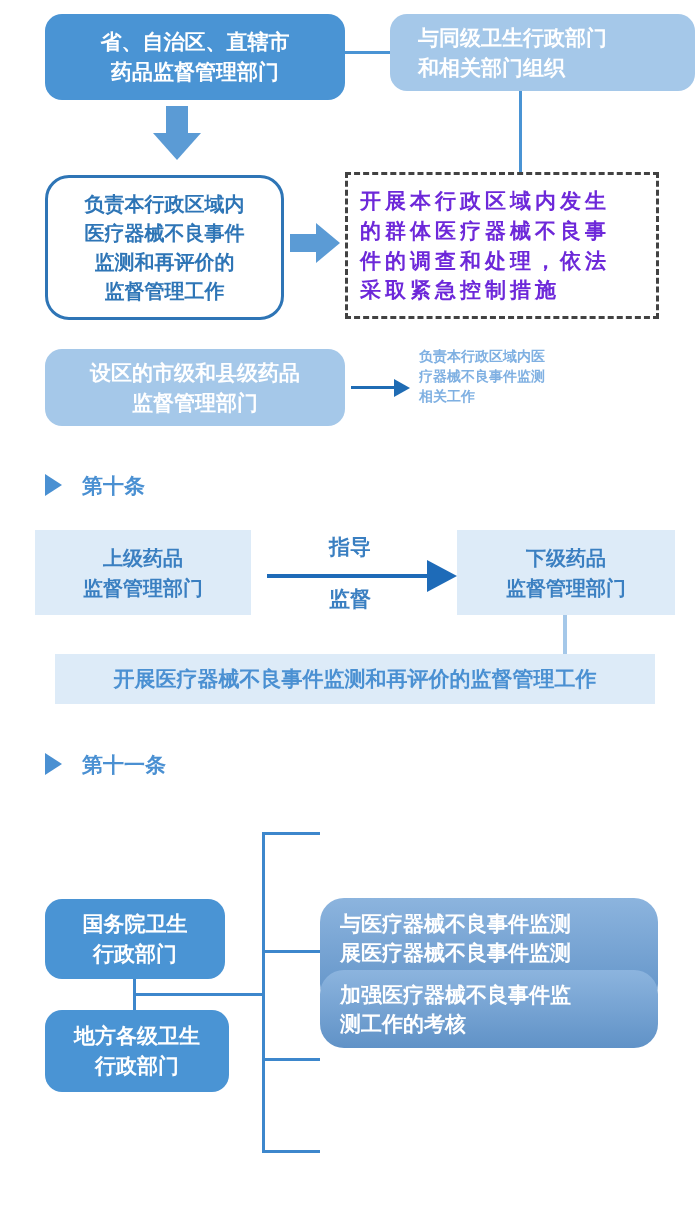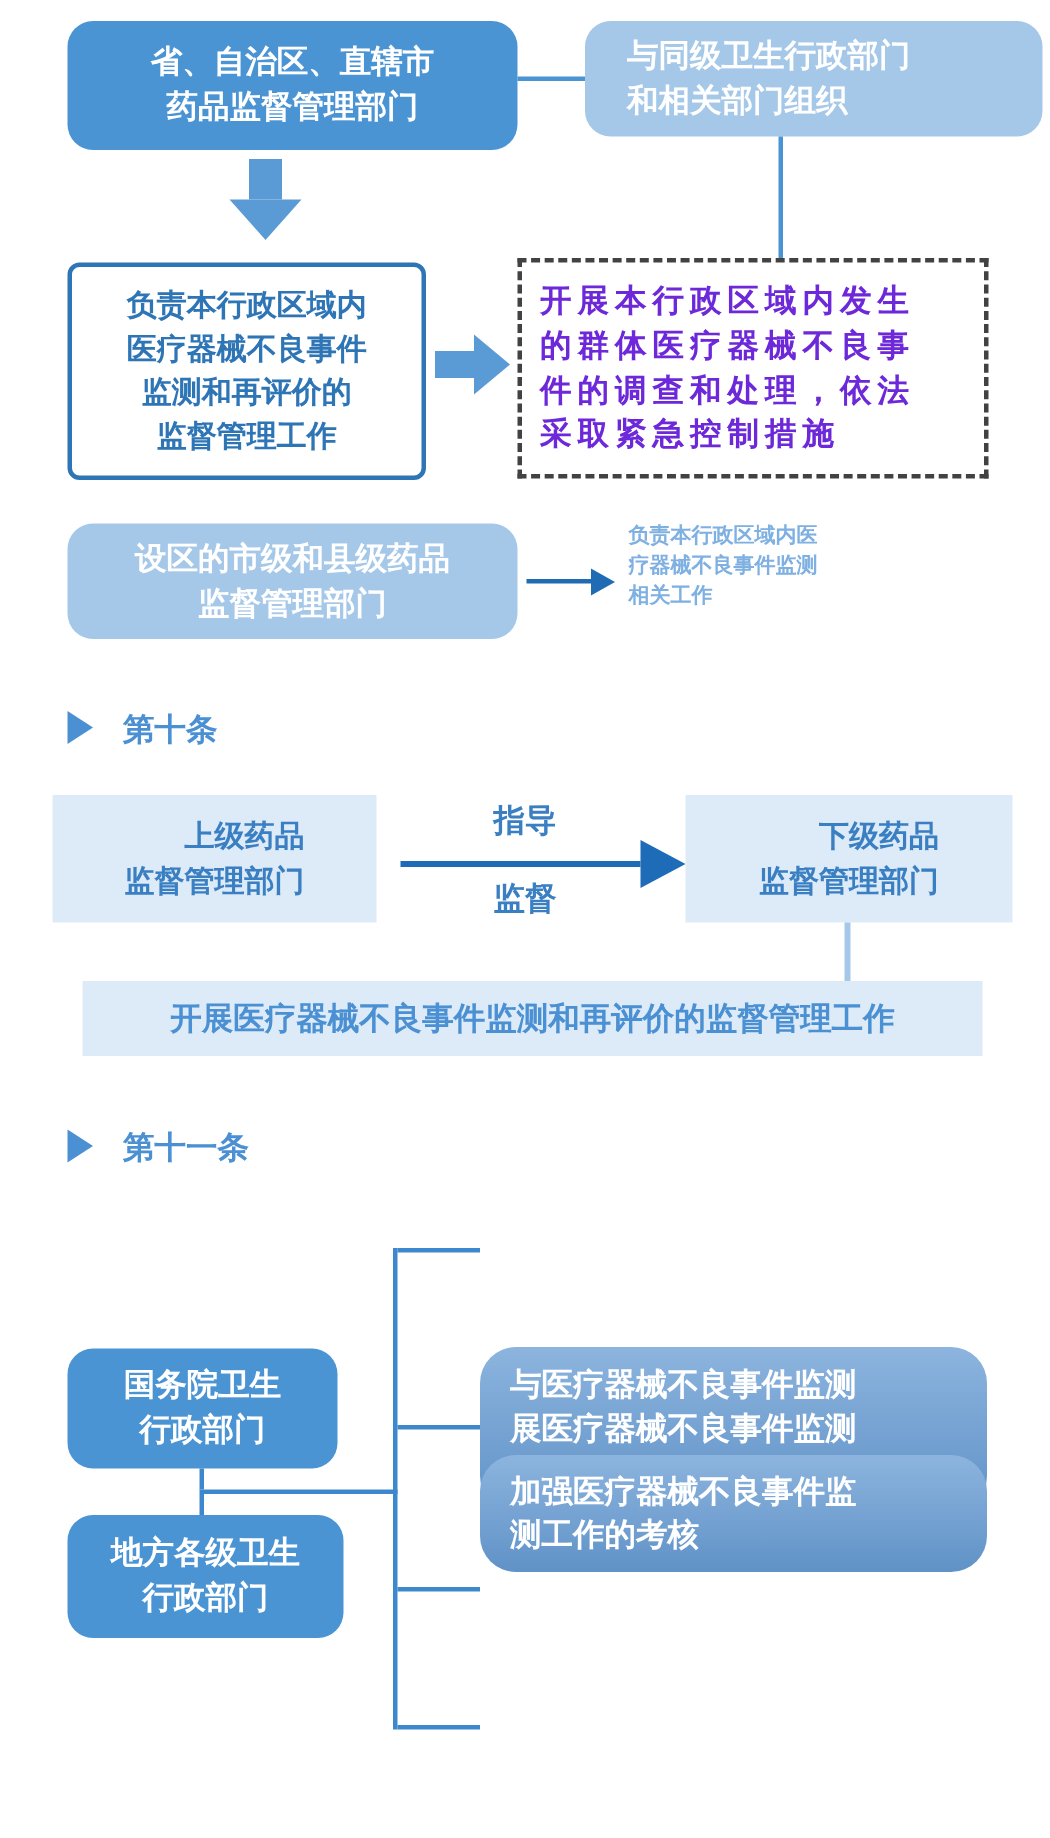--- a/index.html
+++ b/index.html
@@ -5,24 +5,24 @@
   html,body{margin:0;padding:0;background:#fff;}
   .canvas{position:relative;width:700px;height:1225px;background:#ffffff;
           font-family:"Liberation Sans",sans-serif;font-weight:bold;overflow:hidden;}
   .abs{position:absolute;box-sizing:border-box;}
   .box{display:flex;align-items:center;justify-content:center;}
   .txt{white-space:pre-line;}
   
   .solid{background:#4a94d4;color:#fff;border-radius:17px;font-size:21px;line-height:1.42;text-align:center;}
   .lightround{background:#a5c8e9;color:#fff;border-radius:17px;font-size:21px;line-height:1.42;text-align:center;}
   .leftalign{justify-content:flex-start;text-align:left;padding-left:28px;}
-  .outline{background:#fff;border:3px solid #2e75b6;color:#2e75b6;border-radius:8px;font-size:20px;line-height:1.45;text-align:center;}
+  .outline{background:#fff;border:3px solid #2e75b6;color:#2e75b6;border-radius:24px;font-size:20px;line-height:1.45;text-align:center;}
   .dashedbox{border:3px dashed #424242;color:#6d28d9;font-size:21px;line-height:1.42;letter-spacing:4px;
              text-align:left;justify-content:flex-start;align-items:flex-start;padding:11px 12px;}
-  .palerect{background:#ddebf8;color:#3a7fc1;font-size:20px;line-height:1.5;text-align:right;}
+  .palerect{background:#ddebf8;color:#3a7fc1;font-size:20px;line-height:1.5;text-align:center;}
   .barrect{background:#ddebf8;color:#4a90d2;font-size:21px;text-align:center;}
   .duty{border-radius:24px;color:#fff;font-size:21px;line-height:1.4;text-align:left;justify-content:flex-start;padding-left:20px;}
   .duty-first{background:linear-gradient(180deg,#abc8e7,#88afd9);}
   .duty-rest{background:linear-gradient(180deg,#8cb4de,#6092c7);}
   .lighttext{color:#7fb0e2;font-size:14px;line-height:1.42;text-align:left;}
   .secheading{color:#4a90d2;font-size:21px;}
   
   .c-blue{background:#4a94d4;}
   .c-conn{background:#3d87cc;}
   .c-pale{background:#a5c8e9;}

